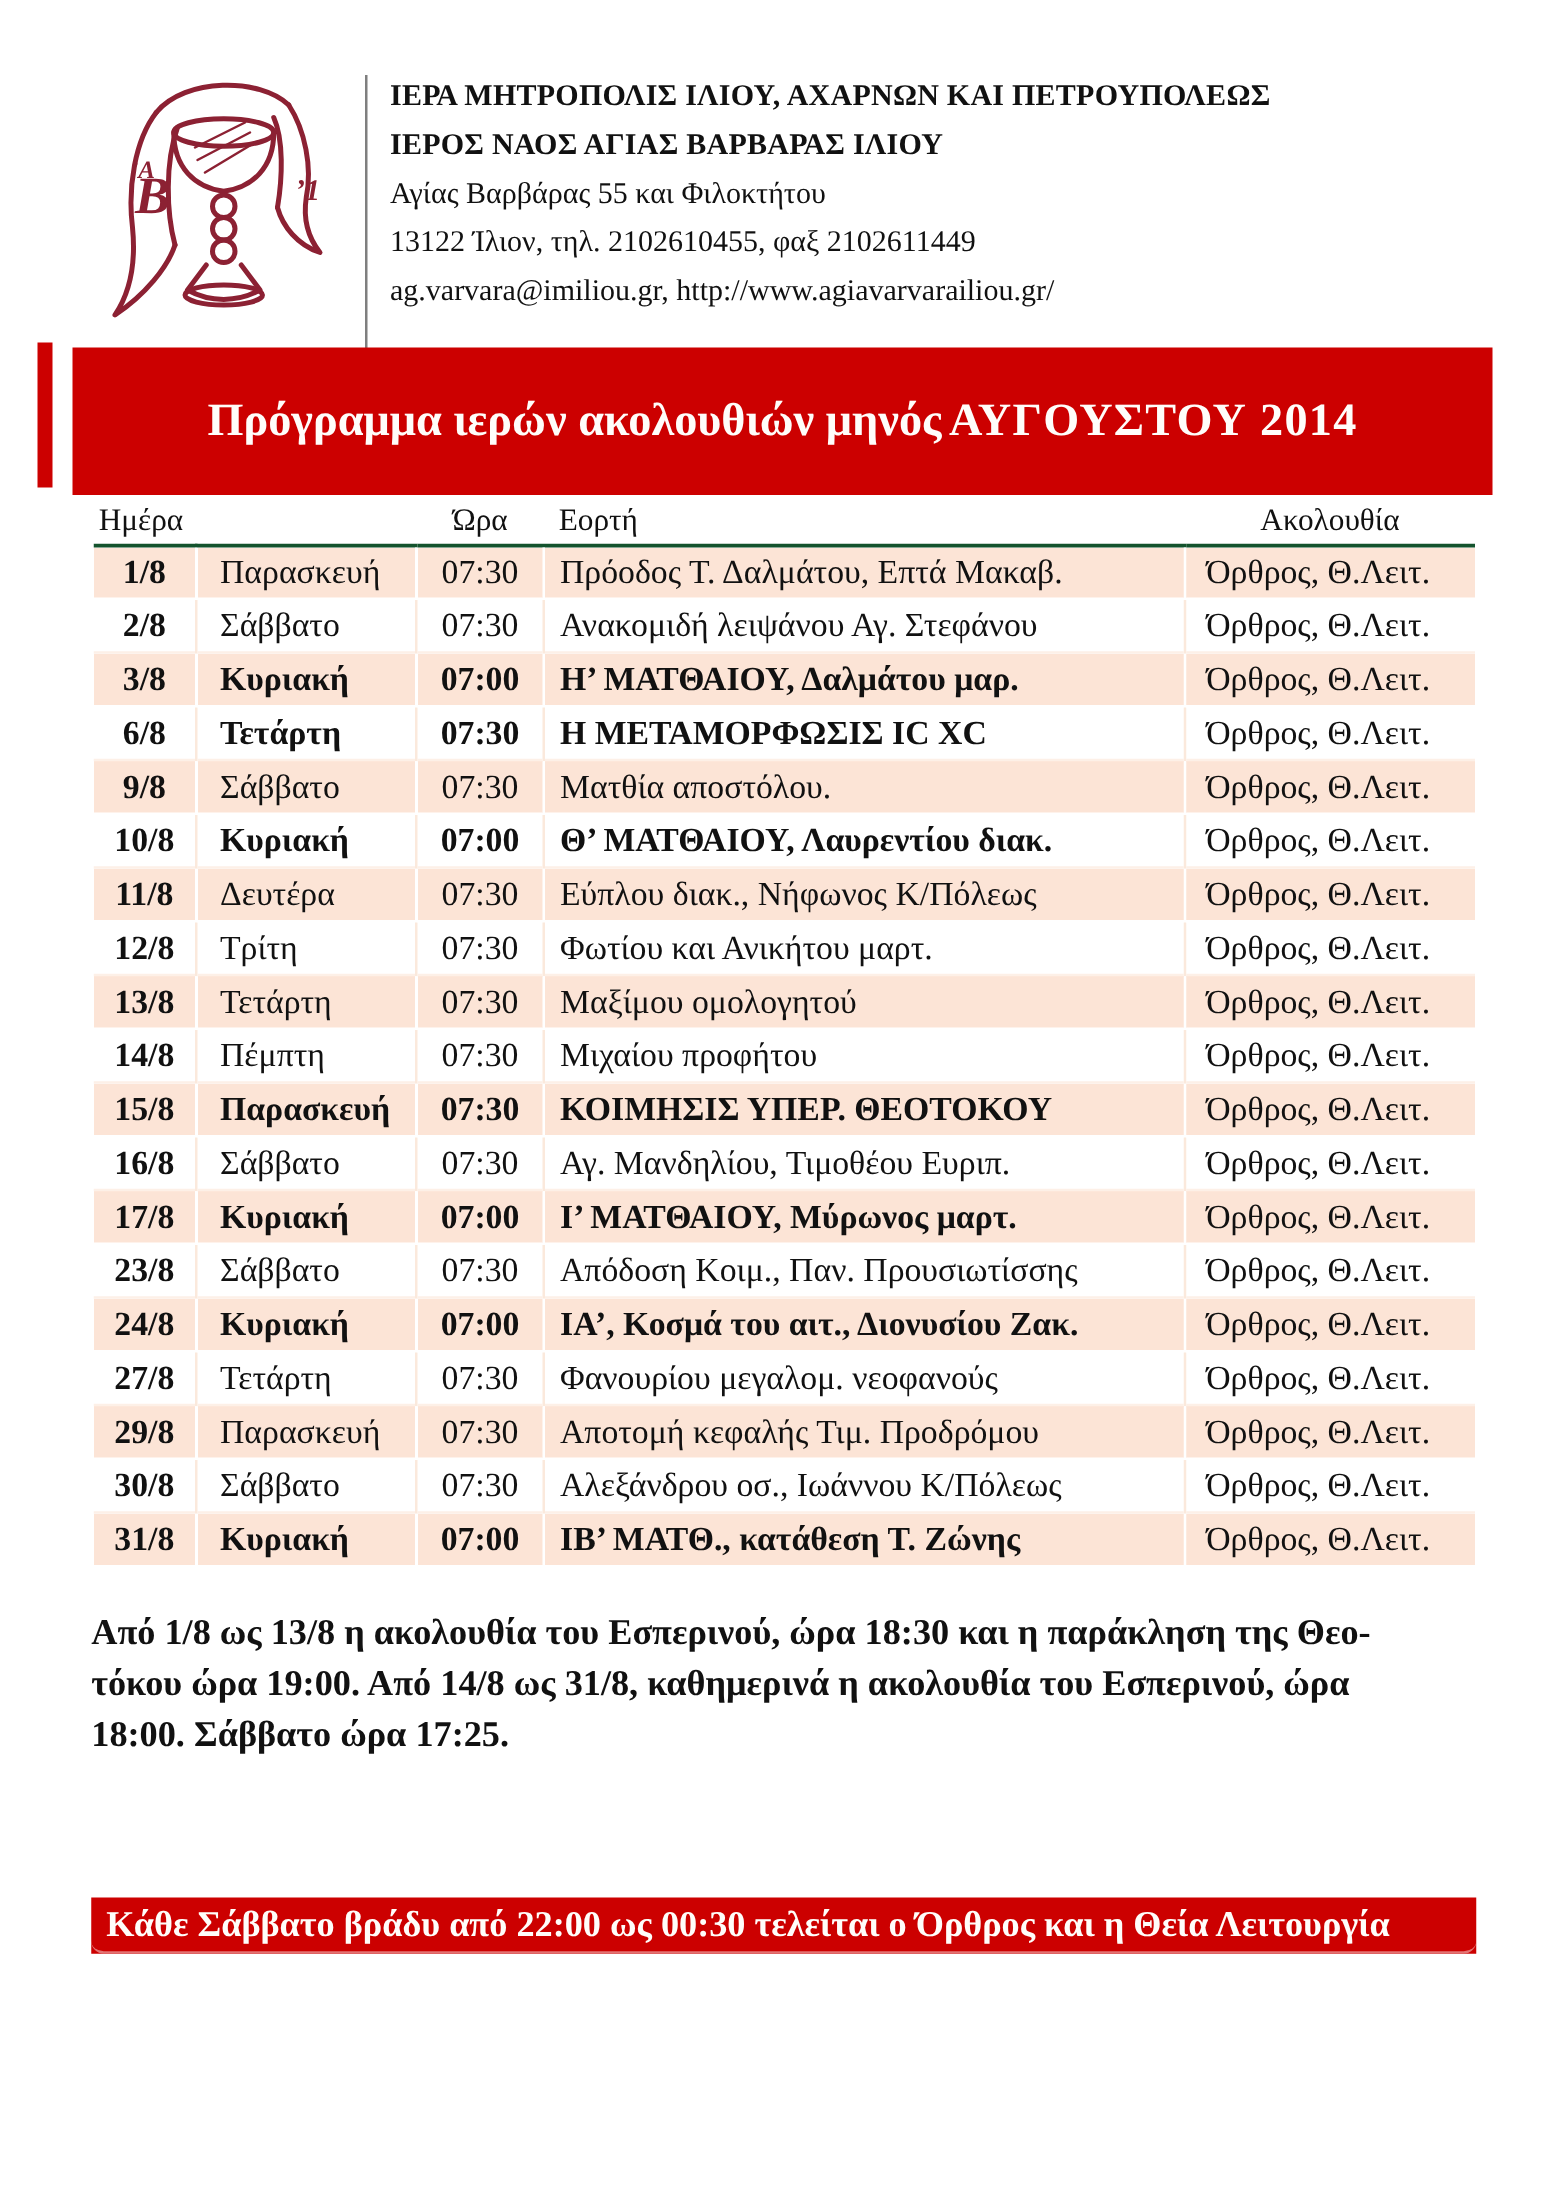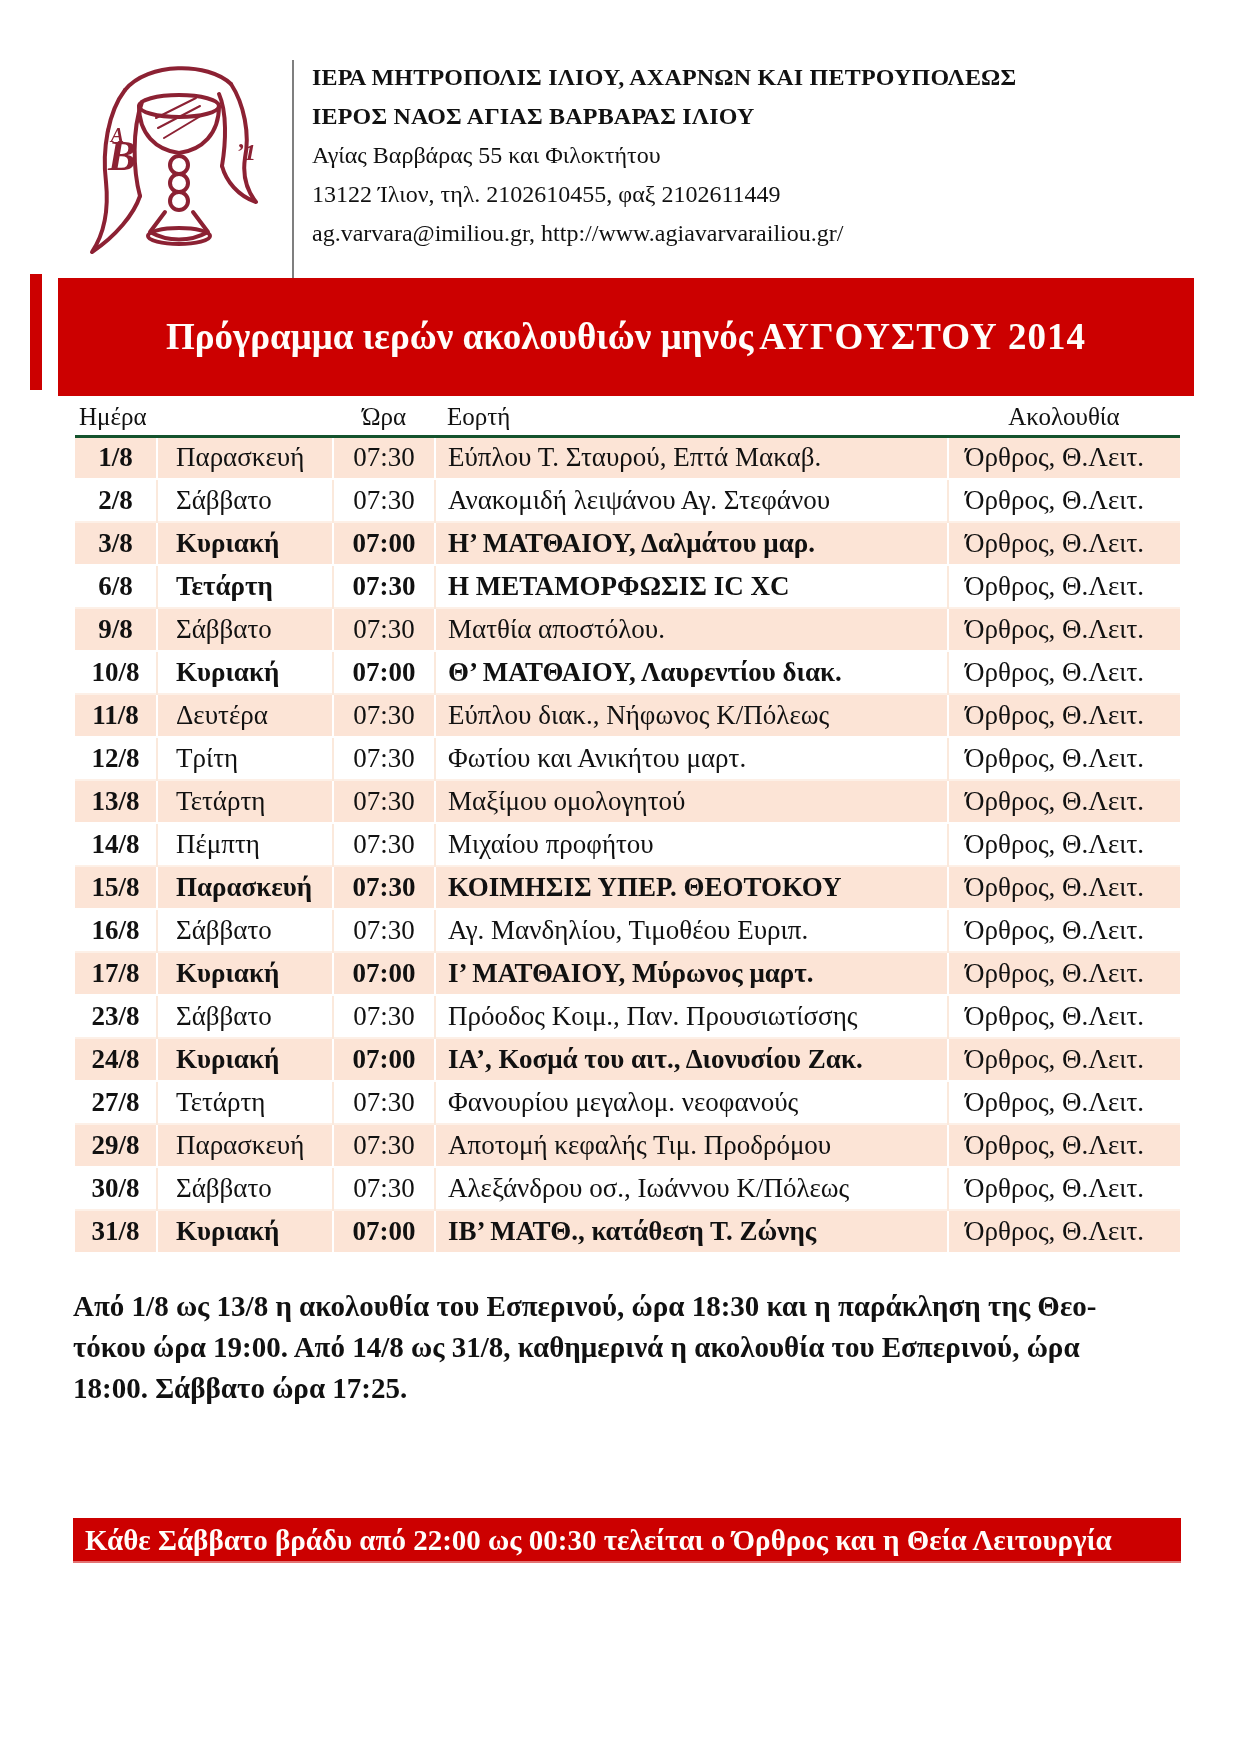--- a/index.html
+++ b/index.html
@@ -86,21 +86,21 @@
   
   .footer-banner {
     position: absolute; left: 73px; top: 1518px;
     width: 1108px;
     background: #cc0000; color: #fffdfa;
     font-weight: bold; font-size: 29px;
   }
   .footer-banner .fb-line {
     line-height: 45px; height: 45px; padding-left: 12px; white-space: nowrap;
   }
-  .footer-banner .fb-line:first-child { border-bottom: 2px solid rgba(255,255,255,0.45); }
+  .footer-banner .fb-line:first-child { border-bottom: 2px solid rgba(255,255,255,0.45); border-radius: 10px; }
 </style>
 </head>
 <body>
 
 <div class="page">
 
   <div class="logo">
     <svg viewBox="0 0 200 210" width="200" height="210">
       <g fill="none" stroke="#8C2133" stroke-width="4" stroke-linecap="round" stroke-linejoin="round">
 
@@ -164,21 +164,21 @@
           <th class="h-time">Ώρα</th>
           <th class="h-feast">Εορτή</th>
           <th class="h-service">Ακολουθία</th>
         </tr>
       </thead>
       <tbody>
           <tr class="shaded">
       <td class="date">1/8</td>
       <td class="day">Παρασκευή</td>
       <td class="time">07:30</td>
-      <td class="feast">Εύπλου Τ. Σταυρού, Επτά Μακαβ.</td>
+      <td class="feast">Πρόοδος Τ. Δαλμάτου, Επτά Μακαβ.</td>
       <td class="service">Όρθρος, Θ.Λειτ.</td>
     </tr>
           <tr class="plain">
       <td class="date">2/8</td>
       <td class="day">Σάββατο</td>
       <td class="time">07:30</td>
       <td class="feast">Ανακομιδή λειψάνου Αγ. Στεφάνου</td>
       <td class="service">Όρθρος, Θ.Λειτ.</td>
     </tr>
           <tr class="shaded feast-bold">
@@ -255,21 +255,21 @@
       <td class="date">17/8</td>
       <td class="day">Κυριακή</td>
       <td class="time">07:00</td>
       <td class="feast">Ι’ ΜΑΤΘΑΙΟΥ, Μύρωνος μαρτ.</td>
       <td class="service">Όρθρος, Θ.Λειτ.</td>
     </tr>
           <tr class="plain">
       <td class="date">23/8</td>
       <td class="day">Σάββατο</td>
       <td class="time">07:30</td>
-      <td class="feast">Πρόοδος Κοιμ., Παν. Προυσιωτίσσης</td>
+      <td class="feast">Απόδοση Κοιμ., Παν. Προυσιωτίσσης</td>
       <td class="service">Όρθρος, Θ.Λειτ.</td>
     </tr>
           <tr class="shaded feast-bold">
       <td class="date">24/8</td>
       <td class="day">Κυριακή</td>
       <td class="time">07:00</td>
       <td class="feast">ΙΑ’, Κοσμά του αιτ., Διονυσίου Ζακ.</td>
       <td class="service">Όρθρος, Θ.Λειτ.</td>
     </tr>
           <tr class="plain">

